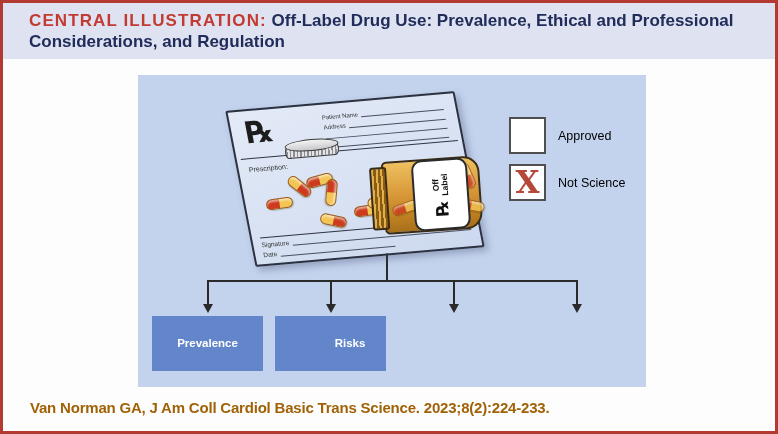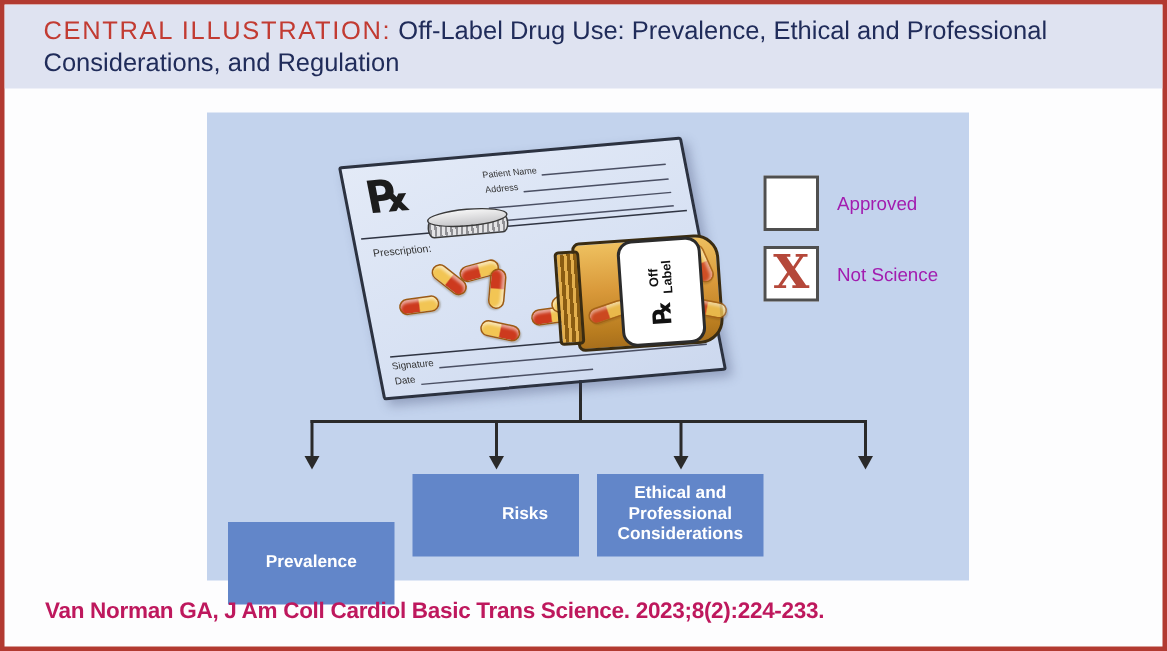--- a/index.html
+++ b/index.html
@@ -5,21 +5,21 @@
   * { margin:0; padding:0; box-sizing:border-box; }
   body { font-family:"Liberation Sans", sans-serif; background:#ffffff; }
   .page {
     position:relative; width:778px; height:434px;
     border:3px solid #b23a31; background:#fdfdfe; overflow:hidden;
   }
   
   .header-band {
     position:absolute; left:0; top:0; right:0; height:56px;
     background:#dfe3f1; padding:7px 30px 0 26px;
-    font-size:17px; font-weight:normal; line-height:21px;
+    font-size:17px; font-weight:bold; line-height:21px;
   }
   .title-red  { color:#c23b32; letter-spacing:1.1px; }
   .title-navy { color:#202c5a; }
   
   .panel {
     position:absolute; left:135px; top:72px; width:508px; height:312px;
     background:#c3d3ed;
   }
   
   .pad {
@@ -89,39 +89,39 @@
   .bottle-off { font-size:8.5px; font-weight:bold; color:#111; line-height:9px; display:flex; flex-direction:column; align-items:center; }
   
   .legend-row { position:absolute; display:flex; align-items:center; gap:12px; }
   .legend-row.r1 { left:371px; top:42px; }
   .legend-row.r2 { left:371px; top:89px; }
   .lbox {
     width:37px; height:37px; background:#fff; border:2px solid #4f4f4f;
     display:flex; align-items:center; justify-content:center;
   }
   .lx { font-family:"DejaVu Serif","DejaVu Sans",serif; color:#b5483a; font-weight:bold; font-size:31px; line-height:1; }
-  .llabel { font-size:12.5px; color:#a21caf; }
+  .llabel { font-size:12.5px; color:#000000; }
   
   .vline { position:absolute; width:1.5px; background:#2a2a2a; z-index:0; }
   .hline { position:absolute; height:1.5px; background:#2a2a2a; z-index:0; }
   .ah {
     position:absolute; width:0; height:0; z-index:0;
     border-left:5px solid transparent; border-right:5px solid transparent;
     border-top:9px solid #2a2a2a;
   }
   .fbox {
     position:absolute; top:241px; width:111px; height:55px; background:#6286c9;
     color:#ffffff; font-weight:bold; font-size:11.5px; line-height:13.5px;
     display:flex; align-items:center; justify-content:center; text-align:center;
     padding:0 8px;
   }
   
   .citation {
     position:absolute; left:27px; top:396px;
-    font-size:15px; font-weight:bold; color:#be185d; letter-spacing:-0.2px;
+    font-size:15px; font-weight:bold; color:#a16207; letter-spacing:-0.2px;
   }
 </style>
 </head>
 <body>
 
 <div class="page">
 
   <div class="header-band">
     <span class="title-red">CENTRAL ILLUSTRATION:</span><span class="title-navy"> Off-Label Drug Use: Prevalence, Ethical and Professional Considerations, and Regulation</span>
   </div>
@@ -207,19 +207,18 @@
         </div>
       <span class="llabel">Approved</span>
     </div>
     <div class="legend-row r2">
       <div class="lbox">
           <span class="lx">X</span>
         </div>
       <span class="llabel">Not Science</span>
     </div>
 
-    <div class="fbox" style="left:14px;margin-top:32px;">Prevalence</div>
+    <div class="fbox" style="left:14px;">Prevalence</div>
     <div class="fbox" style="left:137px;padding-left:47px;">Risks</div>
-    <div class="fbox" style="left:260px;">Ethical and Professional Considerations</div>
   </div>
 
   <div class="citation">Van Norman GA, J Am Coll Cardiol Basic Trans Science. 2023;8(2):224-233.</div>
 </div>
 
 </body></html>

